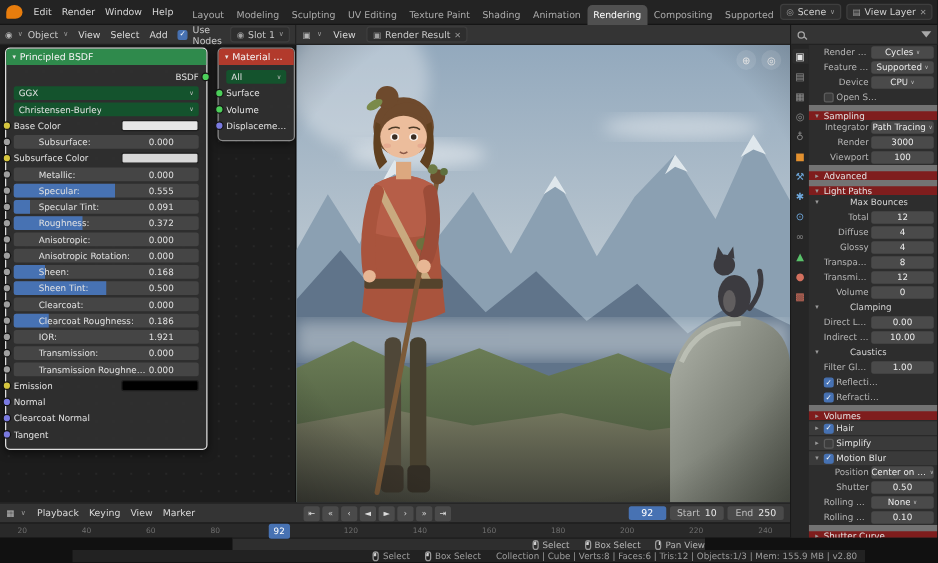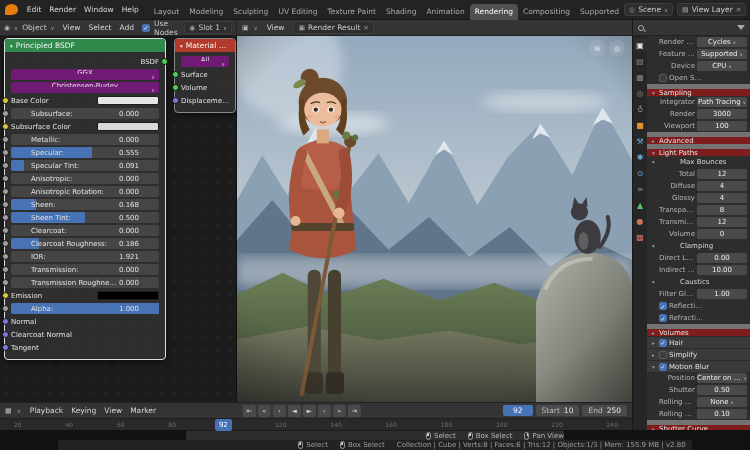--- a/index.html
+++ b/index.html
@@ -53,21 +53,21 @@
   .nlabel { white-space:nowrap; overflow:hidden; text-overflow:ellipsis; position:relative; z-index:1; }
   .nvalue { margin-left:auto; position:relative; z-index:1; }
   .nvalue:empty { display:none; }
   .socket { display:none; position:absolute; left:-9px; top:2px; width:7px; height:7px; border-radius:50%; border:1px solid #141414; z-index:2; }
   .s-float .socket { display:block; background:#a0a0a0; }
   .s-color .socket { display:block; background:#d6c53e; }
   .s-vector .socket { display:block; background:#7a7ae0; }
   .s-shader .socket { display:block; background:#4ccf5a; }
   .t-output { justify-content:flex-end; }
   .t-output .socket { left:auto; right:-9px; }
-  .t-dropdown { background:#701a75; padding:0 4px;flex-direction:column; }
+  .t-dropdown { background:#14532d; padding:0 4px; }
   .nchev { display:none; margin-left:auto; font-size:5px; color:#bdbdbd; position:relative; z-index:1; }
   .t-dropdown .nchev { display:block; }
   .t-slider { background:#454545; padding:0 20px; }
   .fill { position:absolute; left:0; top:0; bottom:0; width:0; background:#4772b3; border-radius:2px 0 0 2px; z-index:0; }
   .t-color { justify-content:space-between; }
   .swatch { display:none; width:62px; height:9px; border-radius:2px; border:1px solid #1e1e1e; }
   .t-color .swatch { display:block; }
 
   
   .props-header { height:16px; background:#343434; border-bottom:1px solid #222; display:flex; align-items:center; gap:5px; padding:0 5px; flex:none; }
@@ -277,20 +277,27 @@
                 </div>
 
                 <div class="nrow t-slider s-float">
                   <span class="socket"></span>
                   <span class="fill" style="width: 9%;"></span>
                   <span class="nlabel">Specular Tint:</span>
                   <span class="nvalue">0.091</span>
 
                 </div>
 
+                <div class="nrow t-slider s-float">
+                  <span class="socket"></span>
+                  <span class="fill" style="width: 37%;"></span>
+                  <span class="nlabel">Roughness:</span>
+                  <span class="nvalue">0.372</span>
+
+                </div>
 
                 <div class="nrow t-slider s-float">
                   <span class="socket"></span>
                   <span class="fill" style="width: 0%;"></span>
                   <span class="nlabel">Anisotropic:</span>
                   <span class="nvalue">0.000</span>
 
                 </div>
 
                 <div class="nrow t-slider s-float">
@@ -358,27 +365,20 @@
                 </div>
 
                 <div class="nrow t-color s-color">
                   <span class="socket"></span>
                   <span class="fill"></span>
                   <span class="nlabel">Emission</span>
 
                   <span class="swatch" style="background: rgb(0, 0, 0);"></span>
                 </div>
 
-                <div class="nrow t-slider s-float">
-                  <span class="socket"></span>
-                  <span class="fill" style="width: 100%;"></span>
-                  <span class="nlabel">Alpha:</span>
-                  <span class="nvalue">1.000</span>
-
-                </div>
 
                 <div class="nrow t-label s-vector">
                   <span class="socket"></span>
                   <span class="fill"></span>
                   <span class="nlabel">Normal</span>
 
                 </div>
 
                 <div class="nrow t-label s-vector">
                   <span class="socket"></span>

